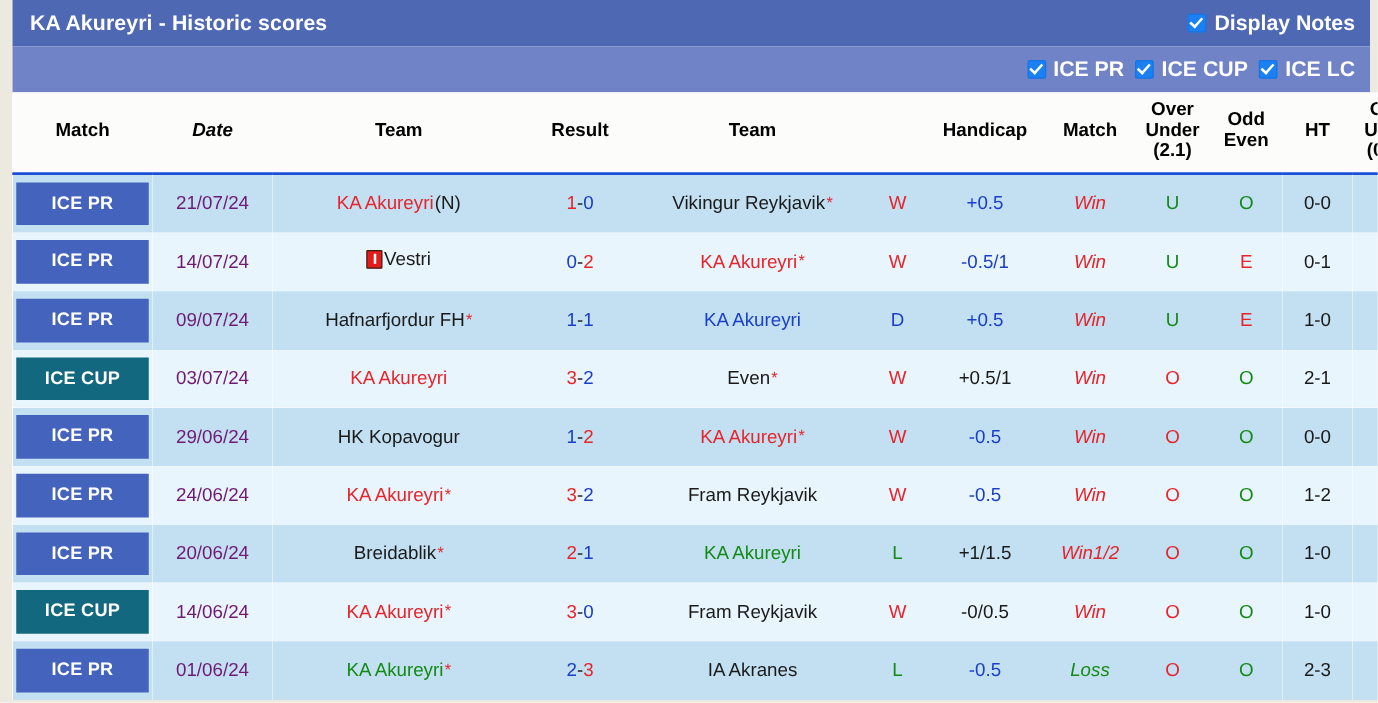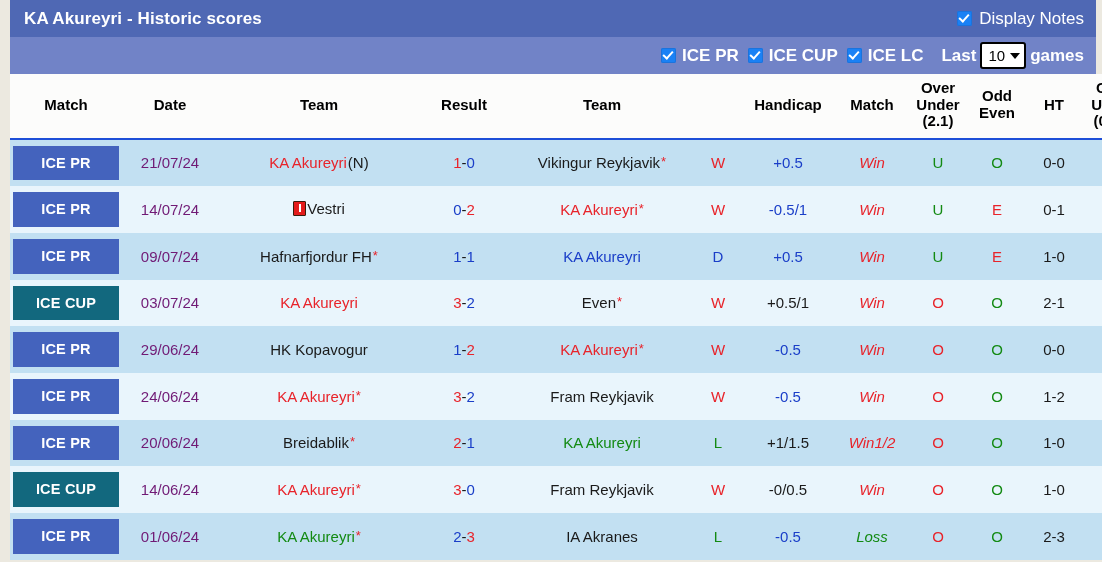--- a/index.html
+++ b/index.html
@@ -47,21 +47,21 @@
     font-size: 17px;
     letter-spacing: .1px;
   }
   .notes-wrap {
     display: flex;
     align-items: center;
     gap: 7px;
   }
   .notes-wrap .lbl {
     color: #ffffff;
-    font-weight: normal;
+    font-weight: bold;
     font-size: 17px;
   }
 
   
   .cb {
     width: 15px;
     height: 15px;
     border-radius: 2px;
     background: #1a81f5;
     display: inline-block;
@@ -172,21 +172,21 @@
   td.c-team2 { width: 184px; text-align: center; }
   td.c-wdl   { width: 40px; }
   td.c-hcp   { width: 92px; }
   td.c-odds  { width: 68px; font-style: italic; }
   td.c-ou25  { width: 56px; }
   td.c-oe    { width: 54px; }
   td.c-ht    { width: 52px; }
   td.c-ou075 { width: 58px; }
 
   th.h-match { width: 108px; }
-  th.h-date  { width: 92px; }
+  th.h-date  { width: 92px; font-style: italic; }
   th.h-team1 { width: 198px; }
   th.h-res   { width: 84px; }
   th.h-team2 { width: 184px; }
   th.h-wdl   { width: 40px; }
   th.h-hcp   { width: 92px; }
   th.h-odds  { width: 68px; }
   th.h-ou25  { width: 56px; }
   th.h-oe    { width: 54px; }
   th.h-ht    { width: 52px; }
   th.h-ou075 { width: 58px; }
@@ -255,28 +255,20 @@
         <span class="cb"></span>
         <span class="lbl">ICE PR</span>
       </div>
       <div class="filt">
         <span class="cb"></span>
         <span class="lbl">ICE CUP</span>
       </div>
       <div class="filt">
         <span class="cb"></span>
         <span class="lbl">ICE LC</span>
-      </div>
-      <div class="lastwrap">
-        <span class="lbl">Last</span>
-        <span class="selbox">
-          <span>10</span>
-          <span class="caret"></span>
-        </span>
-        <span class="lbl">games</span>
       </div>
     </div>
 
     <table class="scores">
       <thead>
         <tr>
           <th class="h-match">Match</th>
           <th class="h-date">Date</th>
           <th class="h-team1">Team</th>
           <th class="h-res">Result</th>

